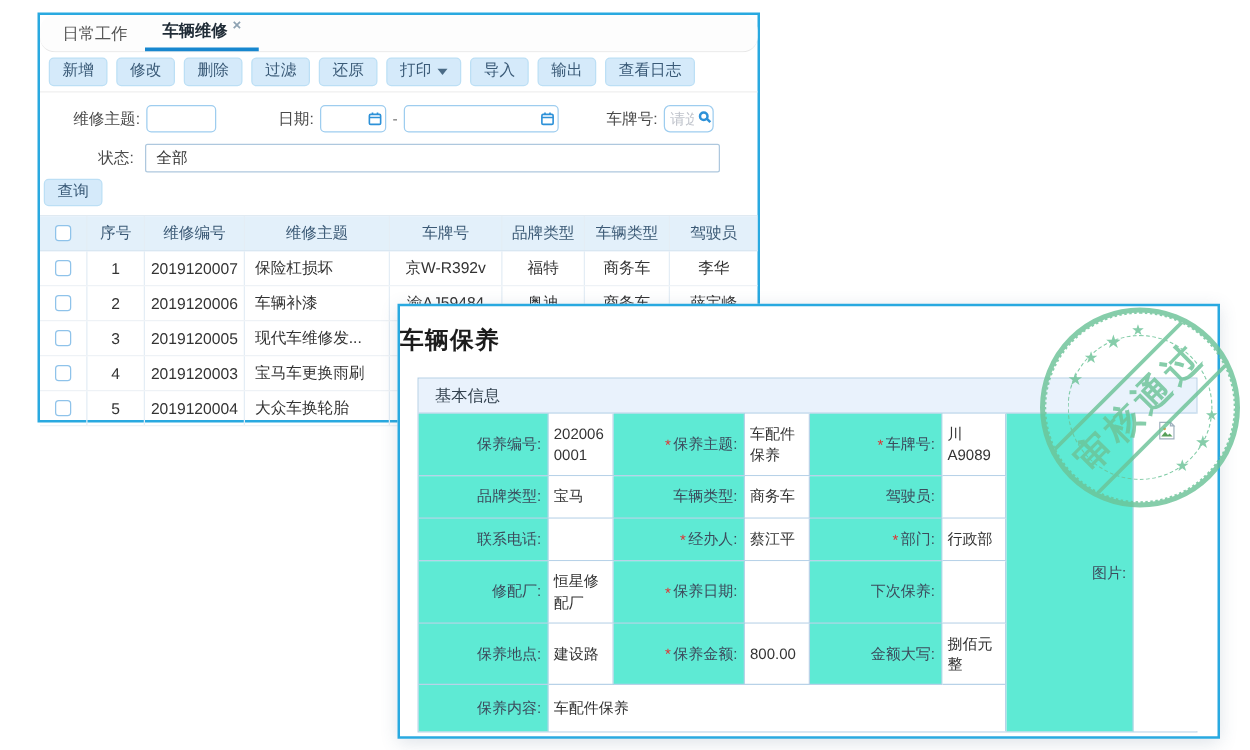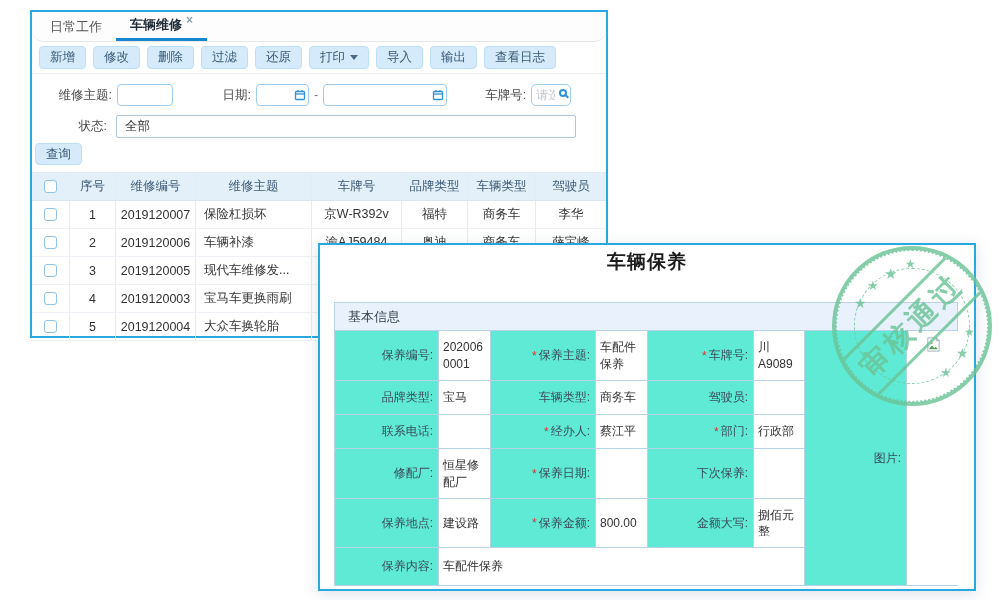--- a/index.html
+++ b/index.html
@@ -9,21 +9,21 @@
   
   .win { position:absolute; left:30px; top:10px; width:578px; height:328px;
     background:#fff; border:2px solid #29a9e0; z-index:1; }
   .tabbar { height:30px; border-bottom:1px solid #e7e7e7; display:flex; align-items:stretch; padding-left:4px; background:#fdfdfd;border-radius:12px; }
   .tab { padding:0 14px; font-size:13px; color:#555; display:flex; align-items:center; cursor:default; }
   .tab.active { font-weight:bold; color:#1f2b36; border-bottom:3px solid #1787cf; }
   .tab .close { color:#8fa3b3; font-size:12px; margin-left:4px; position:relative; top:-5px; }
   .toolbar { height:32px; display:flex; align-items:center; gap:7px; padding-left:7px; border-bottom:1px solid #efefef; }
   .btn { background:#d5eafa; border:1px solid #bcdff5; border-radius:4px; color:#3a5a77;
     font-size:12.5px; padding:4px 10px; line-height:1; display:inline-flex; align-items:center; gap:5px; cursor:pointer;
-    font-family:Liberation Sans, sans-serif; }
+    font-family:Liberation Mono, monospace; }
   .caret-down { width:0; height:0; border-left:4px solid transparent; border-right:4px solid transparent; border-top:5px solid #4a6b86; display:inline-block; }
   .filters1 { height:32px; margin-top:5px; display:flex; align-items:center; font-size:12.5px; color:#4a4a4a; }
   .flabel { text-align:right; }
   .inp { border:1px solid #9ecdef; border-radius:4px; height:22px; font-size:12px; padding:0 4px; color:#333; outline:none; background:#fff; font-family:inherit; }
   .inp::placeholder { color:#c0c4cc; }
   .inp-wrap { position:relative; display:inline-flex; align-items:center; }
   .cal-icon { position:absolute; right:3px; top:5px; pointer-events:none; }
   .mag-icon { position:absolute; right:4px; top:5px; width:8px; height:8px; border:2px solid #2d91d8; border-radius:50%; }
   .mag-icon::after { content:""; position:absolute; width:5px; height:2px; background:#2d91d8; transform:rotate(45deg); right:-4px; bottom:-2px; }
   .filters2 { height:26px; display:flex; align-items:center; font-size:12.5px; color:#4a4a4a; margin-top:2px; }
@@ -36,21 +36,21 @@
   .tc { font-size:12.5px; color:#3c5a76; text-align:center; overflow:hidden; white-space:nowrap; height:100%; display:flex; align-items:center; justify-content:center; border-right:1px solid #e4edf5; }
   .trow:not(.head) .tc { color:#333; }
   .tc.left { justify-content:flex-start; padding-left:8px; }
   .tc.lnk { color:#4596e0; }
   .tc:last-child { border-right:none; }
   .cb { width:13px; height:13px; border:1px solid #8fc3ea; border-radius:3px; background:#fff; display:inline-block; cursor:pointer; }
 
   
   .dialog { position:absolute; left:318px; top:243px; width:658px; height:348px; background:#fff;
     border:2px solid #29a9e0; z-index:10; box-shadow:0 3px 14px rgba(60,90,120,.18); }
-  .dlg-title { text-align:center; font-size:19px; font-weight:bold; color:#1c1c1c; margin-top:4px; letter-spacing:1px; }
+  .dlg-title { text-align:left; font-size:19px; font-weight:bold; color:#1c1c1c; margin-top:14px; letter-spacing:1px; }
   .form-wrap { position:absolute; left:14px; right:16px; top:57px; border:1px solid #b8d2e8; }
   .section-bar { height:28px; background:#e9f2fc; border-bottom:1px solid #b8d2e8; display:flex; align-items:center;
     padding-left:13px; font-size:13px; color:#33424f; }
   .form-grid { display:grid; grid-template-columns:104px 52px 105px 52px 106px 51px 102px 52px;
     grid-template-rows:50px 34px 34px 50px 49px 37px; }
   .fl, .fv { border-right:1px solid #b8d2e8; border-bottom:1px solid #b8d2e8; font-size:12px; display:flex; align-items:center; }
   .fl { background:#5eead4; justify-content:flex-end; text-align:right; padding:2px 5px 2px 2px; color:#3c4b5c; }
   .fv { background:#fff; padding:3px 4px; color:#333; overflow-wrap:break-word; word-break:break-word; line-height:1.35; }
   .fv > span { width:100%; }
   .req { color:#e03131; margin-right:2px; font-size:12px; }

